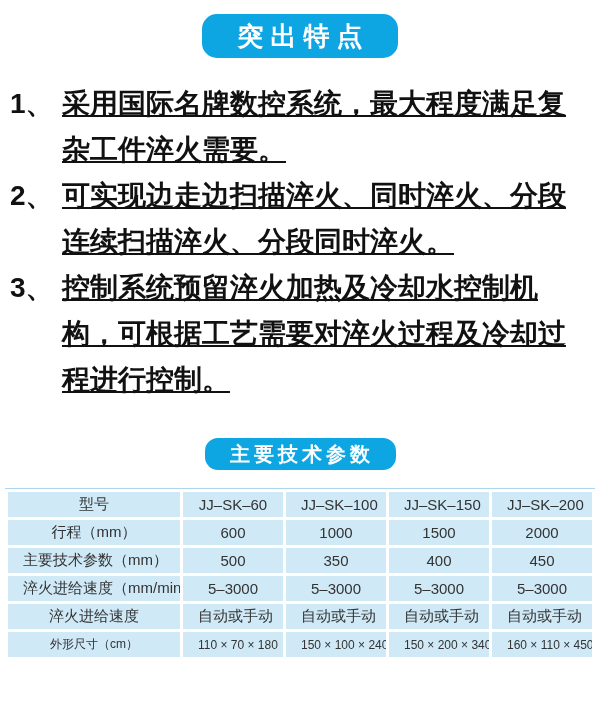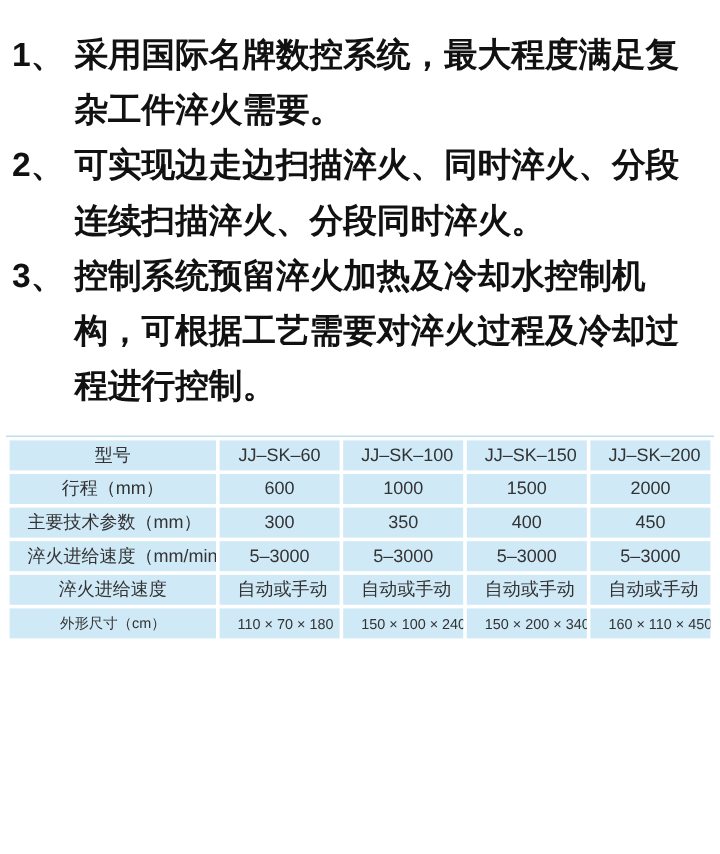--- a/index.html
+++ b/index.html
@@ -56,20 +56,21 @@
     line-height: 46px;
     color: var(--body_text);
   }
   .feature .num {
     flex: none;
     width: 52px;
   }
   .feature .txt {
     flex: 1;
     max-width: 530px;
+    text-decoration: underline;
   }
   .spec-table {
     table-layout: fixed;
     border-collapse: separate;
     border-spacing: 3px;
     margin: 18px 0 0 5px;
     width: 590px;
     border-top: 1px solid #aed6ec;
   }
   .spec-table col.c0 { width: 172px; }
@@ -84,36 +85,38 @@
     white-space: nowrap;
     overflow: hidden;
   }
   .spec-table tr.row-dims td { font-size: 12px; }
 </style>
 </head>
 <body>
 
 <div>
 
+  <div class="badge badge-features">突出特点</div>
 
   <div class="features">
     <div class="feature">
       <span class="num">1、</span>
       <span class="txt">采用国际名牌数控系统，最大程度满足复杂工件淬火需要。</span>
     </div>
     <div class="feature">
       <span class="num">2、</span>
       <span class="txt">可实现边走边扫描淬火、同时淬火、分段连续扫描淬火、分段同时淬火。</span>
     </div>
     <div class="feature">
       <span class="num">3、</span>
       <span class="txt">控制系统预留淬火加热及冷却水控制机构，可根据工艺需要对淬火过程及冷却过程进行控制。</span>
     </div>
   </div>
 
+  <div class="badge badge-specs">主要技术参数</div>
 
   <table class="spec-table">
     <colgroup>
       <col class="c0">
         <col>
         <col>
         <col>
         <col>
     </colgroup>
     <tbody>
@@ -126,21 +129,21 @@
       </tr>
       <tr>
         <td>行程（mm）</td>
         <td>600</td>
         <td>1000</td>
         <td>1500</td>
         <td>2000</td>
       </tr>
       <tr>
         <td>主要技术参数（mm）</td>
-        <td>300</td>
+        <td>500</td>
         <td>350</td>
         <td>400</td>
         <td>450</td>
       </tr>
       <tr>
         <td>淬火进给速度（mm/min）</td>
         <td>5–3000</td>
         <td>5–3000</td>
         <td>5–3000</td>
         <td>5–3000</td>

